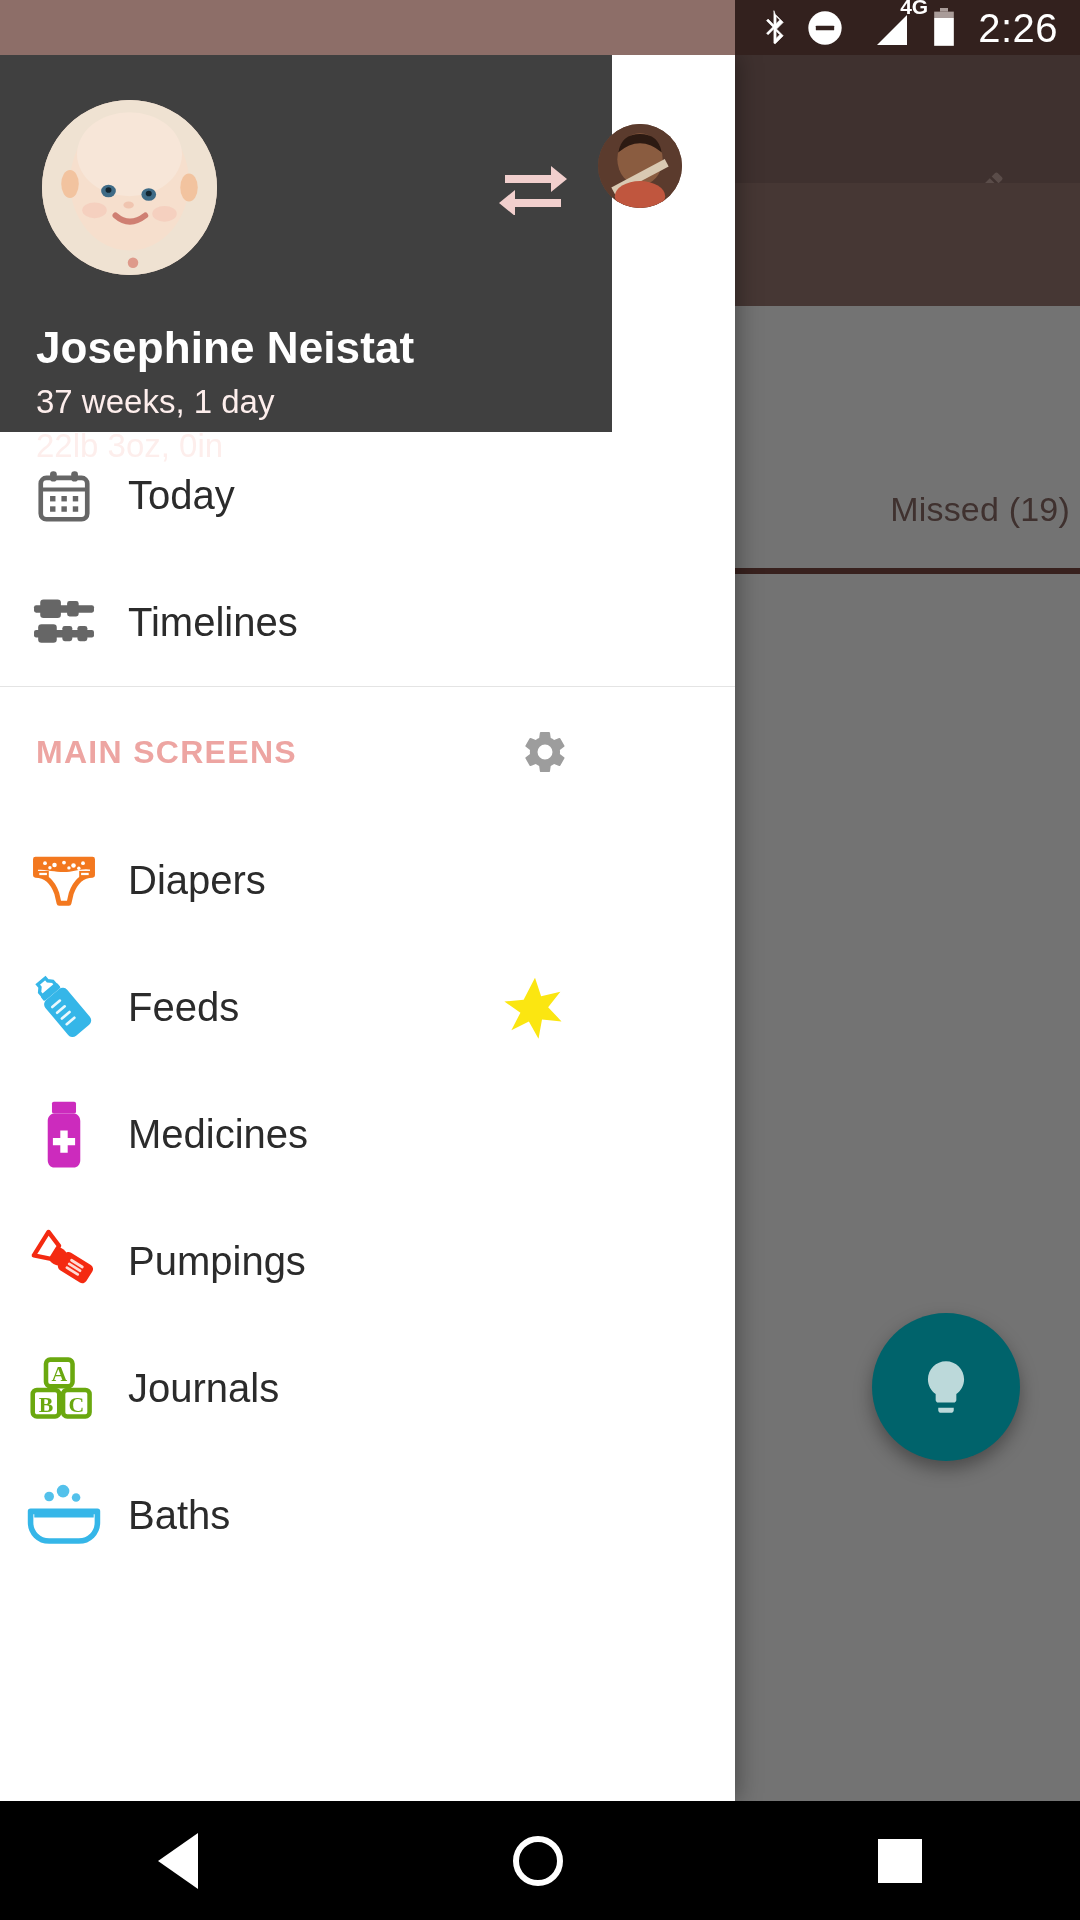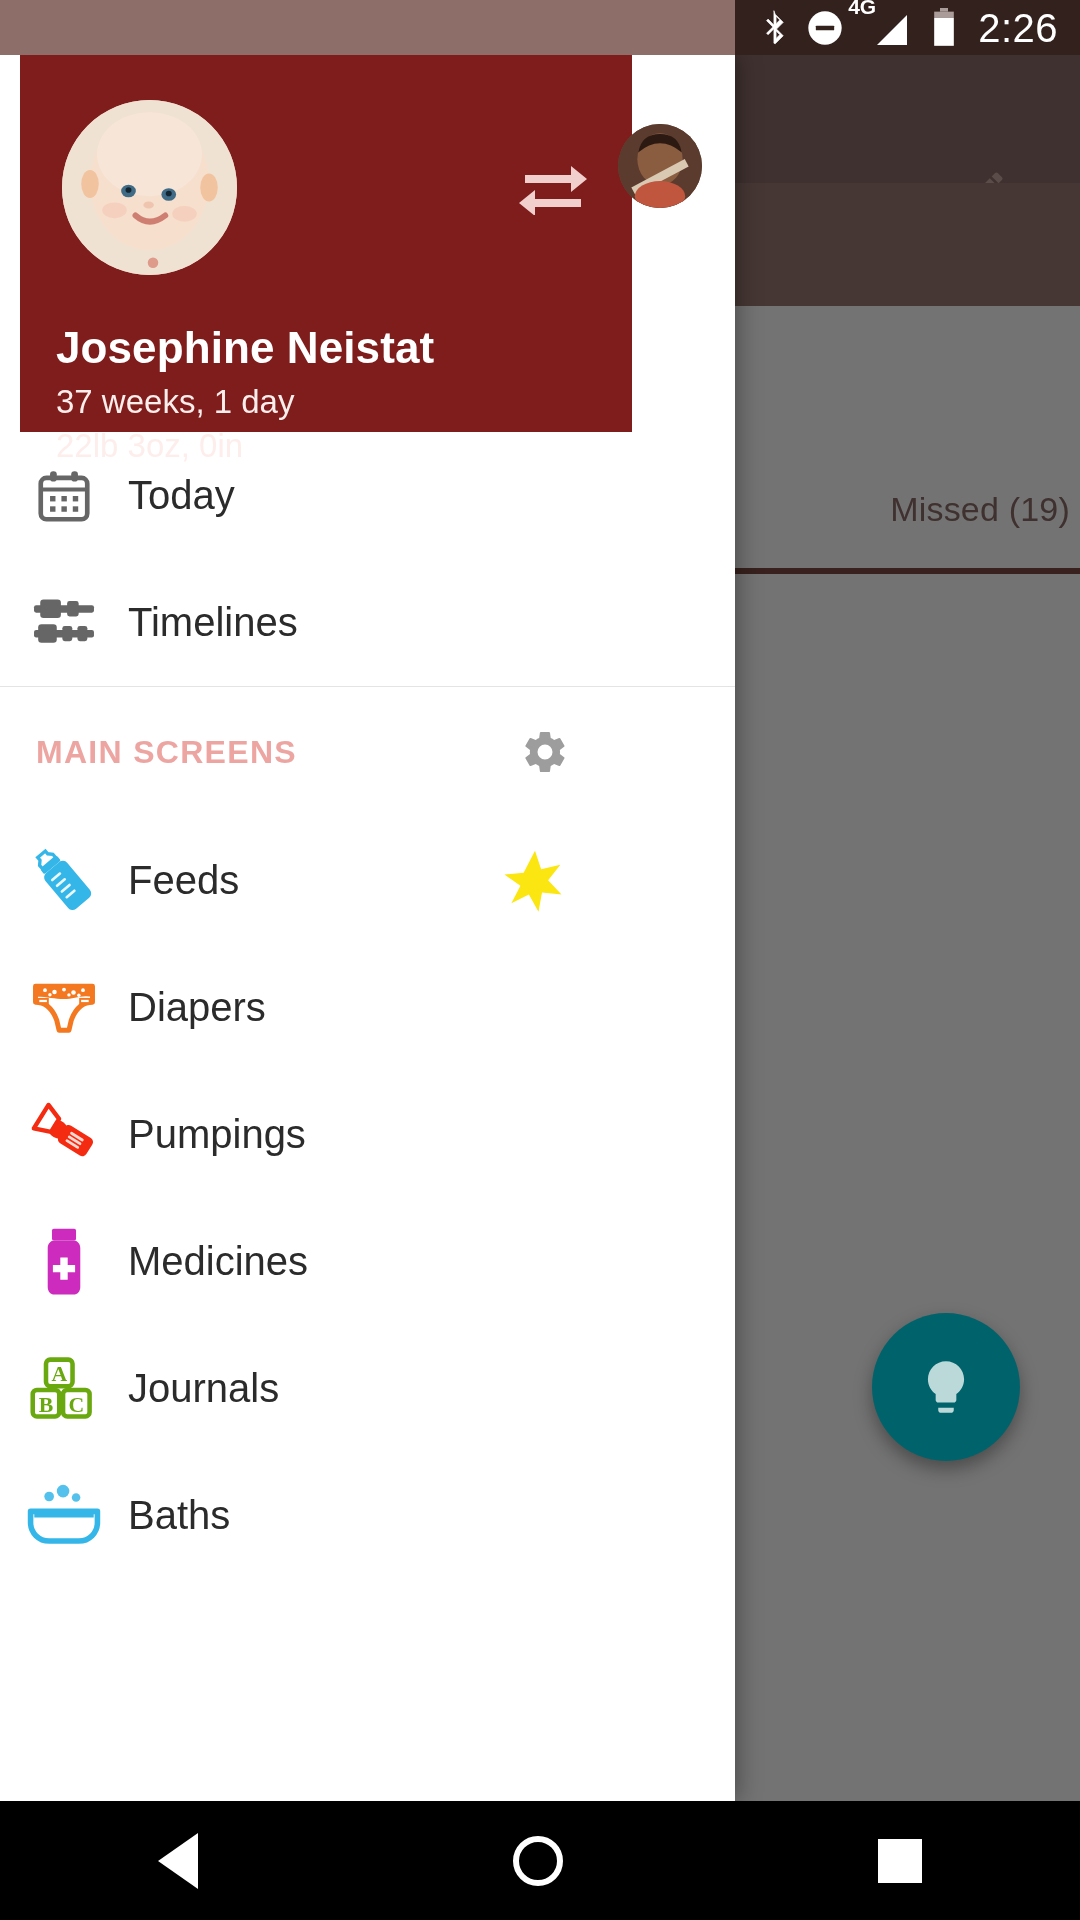--- a/index.html
+++ b/index.html
@@ -20,32 +20,32 @@
 
   
   #scrim { position:absolute; top:0; left:0; width:1080px; height:1801px; background:rgba(0,0,0,0.55); }
 
   
   #fab { position:absolute; right:60px; top:1313px; width:148px; height:148px; border-radius:50%;
          background:#00636b; display:flex; align-items:center; justify-content:center;
          box-shadow:0 8px 18px rgba(0,0,0,.35); }
 
   
-  #statusbar { position:absolute; top:0; left:0; width:1080px; height:55px; z-index:40; display:flex; }
+  #statusbar { position:absolute; top:0; left:0; width:1080px; height:55px; z-index:40; display:flex;text-align:right; }
   .sb-left { width:735px; height:55px; background:#8d6e68; }
   .sb-right { flex:1; height:55px; background:#33211e; display:flex; align-items:center;
               justify-content:flex-end; padding-right:22px; gap:17px; }
   .sb-time { color:#fff; font-size:40px; font-weight:400; letter-spacing:.5px; line-height:1; margin-left:4px; }
   .sb-4g { color:#fff; font-size:21px; font-weight:700; position:absolute; transform:translate(-14px,-13px); }
 
   
   #drawer { position:absolute; top:55px; left:0; width:735px; height:1746px; background:#fff; z-index:30;
             box-shadow:3px 0 22px rgba(0,0,0,.35); overflow:hidden; }
 
-  #drawer-header { position:relative; width:612px; height:377px; background:#7f1d1d;margin-left:20px; }
+  #drawer-header { position:relative; width:612px; height:377px; background:#404040; }
   #avatar-main { position:absolute; left:42px; top:45px; width:175px; height:175px; border-radius:50%;
                  overflow:hidden; background:#e8cdbe; }
   #avatar-alt { position:absolute; left:598px; top:69px; width:84px; height:84px; border-radius:50%;
                 overflow:hidden; background:#6b4a3a; }
   #switch-icon { position:absolute; left:497px; top:104px; width:72px; height:56px; }
   #baby-name { position:absolute; left:36px; top:268px; font-size:44px; font-weight:700; color:#fff; letter-spacing:.1px; }
   #baby-age  { position:absolute; left:36px; top:328px; font-size:33px; color:#fdeeec; }
   #baby-size { position:absolute; left:36px; top:372px; font-size:33px; color:#fdeeec; }
   #header-edit { position:absolute; left:632px; top:272px; width:48px; height:48px; }
 
@@ -216,94 +216,94 @@
       <span class="section-title">MAIN SCREENS</span>
       <span class="section-gear">
         <svg width="50" height="50" viewBox="0 0 24 24" fill="#9d9d9d">
           <path d="M19.14 12.94a7.6 7.6 0 000-1.88l2.03-1.58a.5.5 0 00.12-.64l-1.92-3.32a.5.5 0 00-.6-.22l-2.39.96a7.3 7.3 0 00-1.63-.94l-.36-2.54a.5.5 0 00-.5-.42h-3.84a.5.5 0 00-.5.42l-.36 2.54c-.58.24-1.13.56-1.63.94l-2.39-.96a.5.5 0 00-.6.22L2.65 8.84a.5.5 0 00.12.64l2.03 1.58a7.6 7.6 0 000 1.88l-2.03 1.58a.5.5 0 00-.12.64l1.92 3.32c.13.22.38.3.6.22l2.39-.96c.5.38 1.05.7 1.63.94l.36 2.54c.04.24.25.42.5.42h3.84c.25 0 .46-.18.5-.42l.36-2.54c.58-.24 1.13-.56 1.63-.94l2.39.96c.22.08.47 0 .6-.22l1.92-3.32a.5.5 0 00-.12-.64l-2.03-1.58zM12 15.6A3.6 3.6 0 1112 8.4a3.6 3.6 0 010 7.2z"></path>
         </svg>
       </span>
     </div>
 
     <div class="nav-row">
       <div class="nav-ico">
-        <svg width="80" height="80" viewBox="0 0 48 48">
-          <g transform="rotate(-40 24 24)">
-            <path d="M21 3h6v2.2l2.2 2.2v2.6H18.8V7.4L21 5.2z" fill="none" stroke="#35b6e8" stroke-width="2"></path>
-            <rect x="17.5" y="9.6" width="13" height="3.8" rx="1" fill="#35b6e8"></rect>
-            <rect x="15.5" y="13.4" width="17" height="28" rx="3.4" fill="#35b6e8"></rect>
-            <g stroke="#eaf8fd" stroke-width="1.6" stroke-linecap="round">
-              <path d="M19 19h6"></path>
-                <path d="M19 23.5h6"></path>
-                <path d="M19 28h6"></path>
-                <path d="M19 32.5h6"></path>
-            </g>
-          </g>
-        </svg>
-      </div>
-      <span class="nav-label">Feeds</span>
-      <span class="star-badge">
-        <svg width="70" height="70" viewBox="0 0 24 24" fill="#fbe611">
-          <path d="M12 1.6l2.1 6.4 6.6-1.6-4.2 5.3 4.6 4.9-6.7-.7-1.2 6.6-3.3-5.9-6 3 3.1-6-5.5-3.8 6.6-.6z"></path>
-        </svg>
-      </span>
-    </div>
-
-    <div class="nav-row">
-      <div class="nav-ico">
         <svg width="76" height="76" viewBox="0 0 40 40">
           <path d="M5 8.5h30v8.5c-5.5 0-9 3.5-11.2 9.5l-1.2 5.2h-5.2l-1.2-5.2C14 20.5 10.5 17 5 17z" fill="none" stroke="#f3781f" stroke-width="2.6" stroke-linejoin="round"></path>
           <path d="M5 8.5h30v5.6c-6.2-1.2-9.9 1.2-15 1.2S11 14 5 14.1z" fill="#f3781f"></path>
           <g fill="#ffffff">
             <circle cx="10" cy="10.6" r="1"></circle>
               <circle cx="15" cy="11.6" r="1.2"></circle>
               <circle cx="20" cy="10.3" r="1"></circle>
             <circle cx="25" cy="11.8" r="1.2"></circle>
               <circle cx="30" cy="10.6" r="1"></circle>
               <circle cx="12.6" cy="13" r=".9"></circle>
             <circle cx="22.6" cy="13.1" r=".9"></circle>
               <circle cx="27.8" cy="13.3" r=".9"></circle>
           </g>
           <rect x="6.5" y="15.2" width="5" height="2.2" fill="#fff" stroke="#f3781f" stroke-width="1"></rect>
           <rect x="28.5" y="15.2" width="5" height="2.2" fill="#fff" stroke="#f3781f" stroke-width="1"></rect>
         </svg>
       </div>
       <span class="nav-label">Diapers</span>
     </div>
 
+    <div class="nav-row">
+      <div class="nav-ico">
+        <svg width="80" height="80" viewBox="0 0 48 48">
+          <g transform="rotate(-40 24 24)">
+            <path d="M21 3h6v2.2l2.2 2.2v2.6H18.8V7.4L21 5.2z" fill="none" stroke="#35b6e8" stroke-width="2"></path>
+            <rect x="17.5" y="9.6" width="13" height="3.8" rx="1" fill="#35b6e8"></rect>
+            <rect x="15.5" y="13.4" width="17" height="28" rx="3.4" fill="#35b6e8"></rect>
+            <g stroke="#eaf8fd" stroke-width="1.6" stroke-linecap="round">
+              <path d="M19 19h6"></path>
+                <path d="M19 23.5h6"></path>
+                <path d="M19 28h6"></path>
+                <path d="M19 32.5h6"></path>
+            </g>
+          </g>
+        </svg>
+      </div>
+      <span class="nav-label">Feeds</span>
+      <span class="star-badge">
+        <svg width="70" height="70" viewBox="0 0 24 24" fill="#fbe611">
+          <path d="M12 1.6l2.1 6.4 6.6-1.6-4.2 5.3 4.6 4.9-6.7-.7-1.2 6.6-3.3-5.9-6 3 3.1-6-5.5-3.8 6.6-.6z"></path>
+        </svg>
+      </span>
+    </div>
+
+
+    <div class="nav-row">
+      <div class="nav-ico">
+        <svg width="70" height="74" viewBox="0 0 32 40">
+          <rect x="9.5" y="2" width="13" height="6.4" rx="1" fill="#cc2bbd"></rect>
+          <path d="M7.2 12.4c0-2.2 1.6-4 3.6-4h10.4c2 0 3.6 1.8 3.6 4v21.2c0 2.2-1.6 4-3.6 4H10.8c-2 0-3.6-1.8-3.6-4z" fill="#cc2bbd"></path>
+          <path d="M14 17.6h4v4h4v4h-4v4h-4v-4h-4v-4h4z" fill="#fff"></path>
+        </svg>
+      </div>
+      <span class="nav-label">Medicines</span>
+    </div>
 
     <div class="nav-row">
       <div class="nav-ico">
         <svg width="80" height="80" viewBox="0 0 44 44">
           <g transform="rotate(32 22 22)">
             <path d="M6 12.5l9 3.4v8.4l-9 3.4z" fill="none" stroke="#f42a11" stroke-width="2.4" stroke-linejoin="round"></path>
             <path d="M15 16.6c2.2-.6 4.3-.5 6 .7l-.5 8c-1.8.9-3.7.9-5.5.3z" fill="#f42a11"></path>
             <rect x="20" y="15.6" width="18" height="11.4" rx="2.6" fill="#f42a11"></rect>
             <g stroke="#ffdad4" stroke-width="1.5" stroke-linecap="round">
               <path d="M25 19h7"></path>
                 <path d="M25 21.4h7"></path>
                 <path d="M25 23.8h7"></path>
             </g>
           </g>
         </svg>
       </div>
       <span class="nav-label">Pumpings</span>
     </div>
 
-    <div class="nav-row">
-      <div class="nav-ico">
-        <svg width="70" height="74" viewBox="0 0 32 40">
-          <rect x="9.5" y="2" width="13" height="6.4" rx="1" fill="#cc2bbd"></rect>
-          <path d="M7.2 12.4c0-2.2 1.6-4 3.6-4h10.4c2 0 3.6 1.8 3.6 4v21.2c0 2.2-1.6 4-3.6 4H10.8c-2 0-3.6-1.8-3.6-4z" fill="#cc2bbd"></path>
-          <path d="M14 17.6h4v4h4v4h-4v4h-4v-4h-4v-4h4z" fill="#fff"></path>
-        </svg>
-      </div>
-      <span class="nav-label">Medicines</span>
-    </div>
-
 
     <div class="nav-row">
       <div class="nav-ico">
         <svg width="72" height="72" viewBox="0 0 38 38">
           <g fill="none" stroke="#6aa80f" stroke-width="2.4">
             <rect x="9.5" y="3.5" width="14" height="14" rx="2.2"></rect>
             <rect x="2.5" y="19.5" width="14" height="14" rx="2.2"></rect>
             <rect x="18.5" y="19.5" width="14" height="14" rx="2.2"></rect>
           </g>
           <g fill="#6aa80f" font-family="'Liberation Serif', serif" font-size="11.5" font-weight="700" text-anchor="middle">

